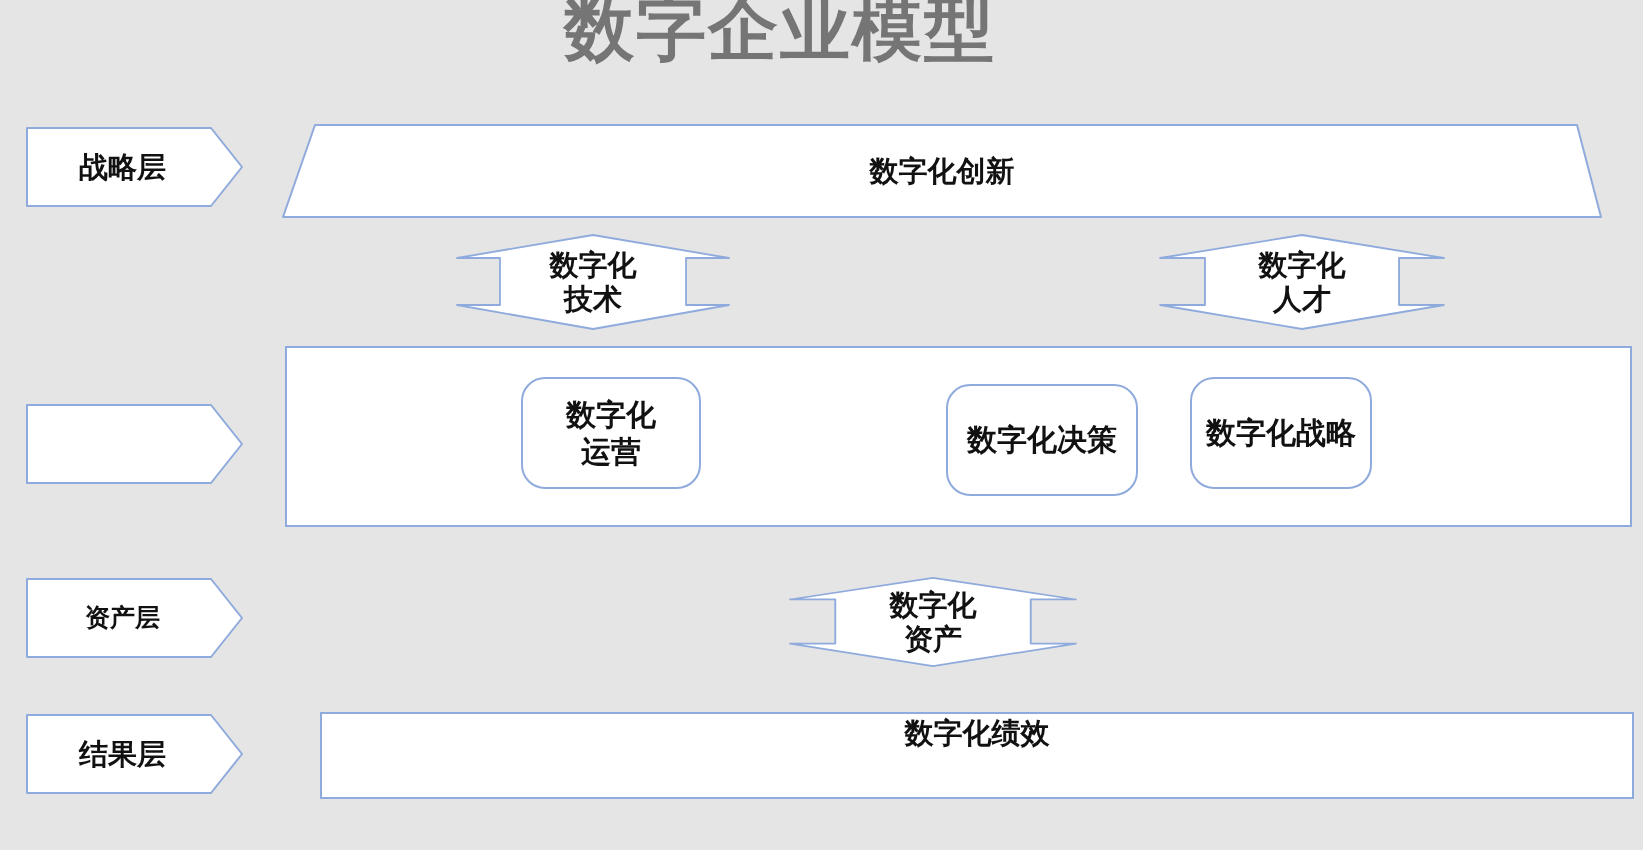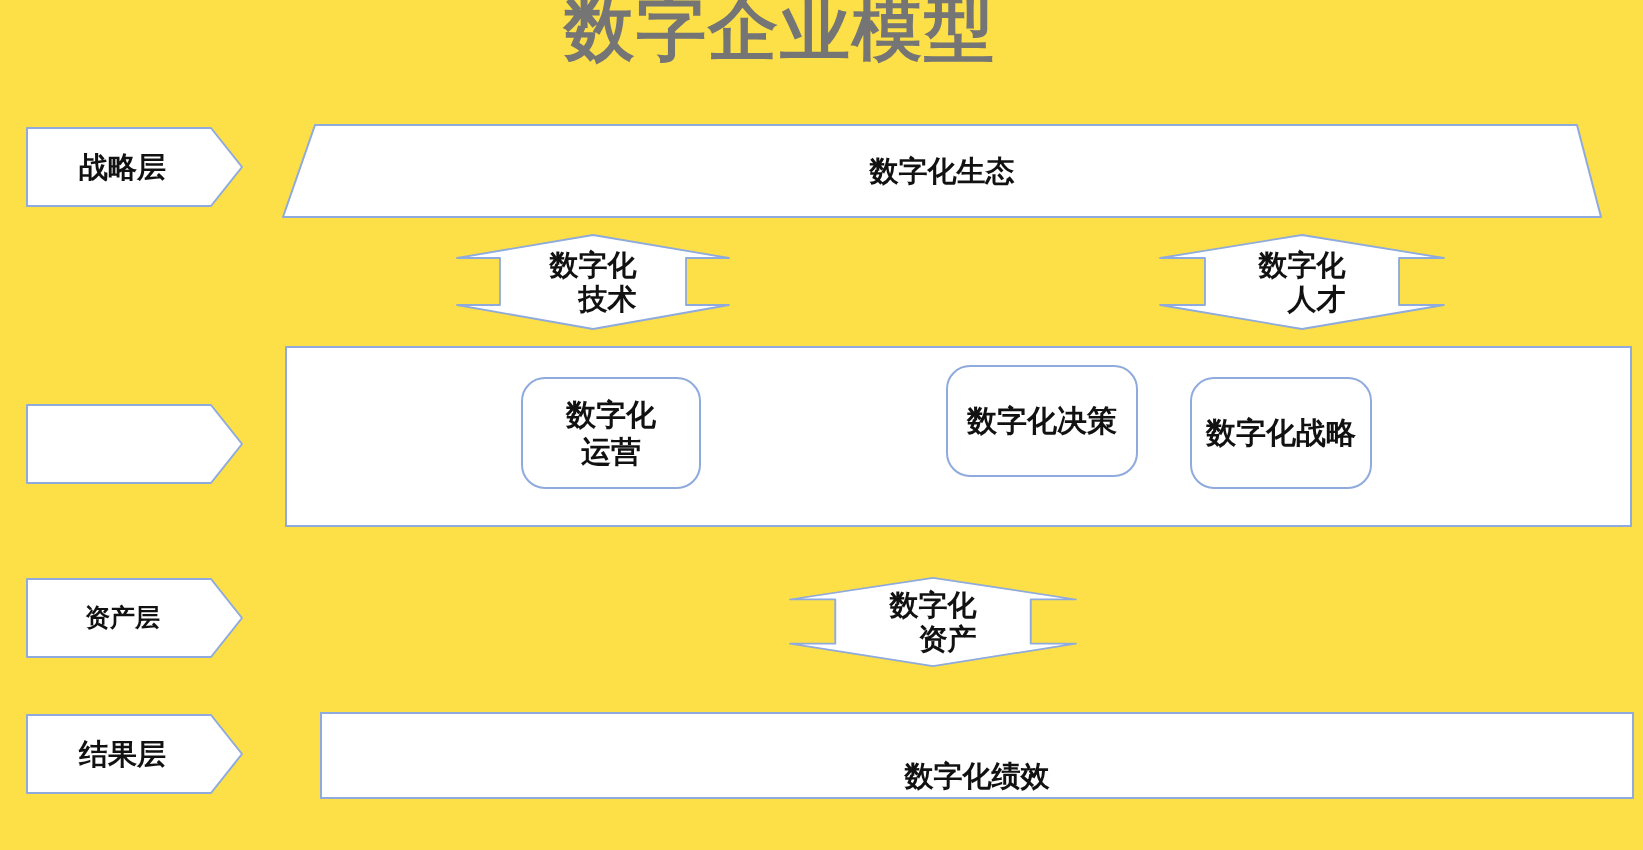--- a/index.html
+++ b/index.html
@@ -2,46 +2,46 @@
 <html style="--border: #8FAADC; --title: #757575; --text: #111111;"><head>
 <meta charset="utf-8">
 <style>
   :root{
     --border:#8FAADC;
     --text:#111111;
     --title:#757575;
   }
   html,body{margin:0;padding:0;background:#ffffff;}
   .canvas{
-    position:relative;width:1643px;height:850px;background:#fde047;overflow:hidden;
+    position:relative;width:1643px;height:850px;background:#e5e5e5;overflow:hidden;
     font-family:"Liberation Sans", sans-serif;
   }
   .abs{position:absolute;}
   .shape-svg{position:absolute;left:0;top:0;width:100%;height:100%;display:block;color:var(--border);}
   .node-text{
     position:absolute;left:0;top:0;right:0;bottom:0;
     display:flex;align-items:center;justify-content:center;
-    font-weight:bold;color:var(--text);text-align:right;line-height:1.18;
+    font-weight:bold;color:var(--text);text-align:center;line-height:1.18;
   }
   .page-title{
     position:absolute;left:0;top:-6px;width:1560px;text-align:center;
     font-size:70px;font-weight:bold;color:var(--title);letter-spacing:2px;line-height:1.0;
     white-space:nowrap;
   }
   .cap-group{
     position:absolute;border:2px solid var(--border);background:#ffffff;
   }
   .cap-box{
     position:absolute;border:2px solid var(--border);border-radius:24px;background:#ffffff;
     display:flex;align-items:center;justify-content:center;text-align:center;
     font-weight:bold;font-size:30px;line-height:1.25;color:var(--text);
   }
   .band-rect{
     position:absolute;border:2px solid var(--border);background:#ffffff;
-    display:flex;align-items:flex-end;justify-content:center;
+    display:flex;align-items:flex-start;justify-content:center;
     font-weight:bold;font-size:29px;color:var(--text);
   }
 </style>
 </head>
 <body>
 
 <div class="canvas">
 
   <div class="page-title">数字企业模型</div>
 
@@ -70,21 +70,21 @@
     <svg class="shape-svg" viewBox="0 0 220 82" preserveAspectRatio="none">
       <polygon points="2,2 186,2 217,41 186,80 2,80" fill="#ffffff" stroke="currentColor" stroke-width="2" stroke-linejoin="round"></polygon>
     </svg>
     <div class="node-text" style="width:195px;font-size:29px">结果层</div>
   </div>
 
   <div class="abs" style="left:281px;top:123px;width:1322px;height:96px">
     <svg class="shape-svg" viewBox="0 0 1322 96" preserveAspectRatio="none">
       <polygon points="34,2 1296,2 1320,94 2,94" fill="#ffffff" stroke="currentColor" stroke-width="2" stroke-linejoin="round"></polygon>
     </svg>
-    <div class="node-text" style="font-size:29px">数字化生态</div>
+    <div class="node-text" style="font-size:29px">数字化创新</div>
   </div>
 
   <div class="abs" style="left:455px;top:233px;width:276px;height:98px">
     <svg class="shape-svg" viewBox="0 0 276 98" preserveAspectRatio="none">
       <polygon points="138,2 274,25 231,25 231,72 274,72 138,96 2,72 45,72 45,25 2,25" fill="#ffffff" stroke="currentColor" stroke-width="1.8" stroke-linejoin="round"></polygon>
     </svg>
     <div class="node-text" style="font-size:29px">数字化<br>技术</div>
   </div>
 
   <div class="abs" style="left:1158px;top:233px;width:288px;height:98px">
@@ -92,21 +92,21 @@
       <polygon points="138,2 274,25 231,25 231,72 274,72 138,96 2,72 45,72 45,25 2,25" fill="#ffffff" stroke="currentColor" stroke-width="1.8" stroke-linejoin="round"></polygon>
     </svg>
     <div class="node-text" style="font-size:29px">数字化<br>人才</div>
   </div>
 
   <div class="cap-group" style="left:285px;top:346px;width:1343px;height:177px"></div>
 
   <div class="cap-box" style="left:521px;top:377px;width:176px;height:108px">
     <div>数字化<br>运营</div>
   </div>
-  <div class="cap-box" style="left:946px;top:365px;width:188px;height:108px">
+  <div class="cap-box" style="left:946px;top:384px;width:188px;height:108px">
     <div>数字化决策</div>
   </div>
   <div class="cap-box" style="left:1190px;top:377px;width:178px;height:108px">
     <div>数字化战略</div>
   </div>
 
   <div class="abs" style="left:788px;top:576px;width:290px;height:92px">
     <svg class="shape-svg" viewBox="0 0 276 98" preserveAspectRatio="none">
       <polygon points="138,2 274,25 231,25 231,72 274,72 138,96 2,72 45,72 45,25 2,25" fill="#ffffff" stroke="currentColor" stroke-width="1.8" stroke-linejoin="round"></polygon>
     </svg>

